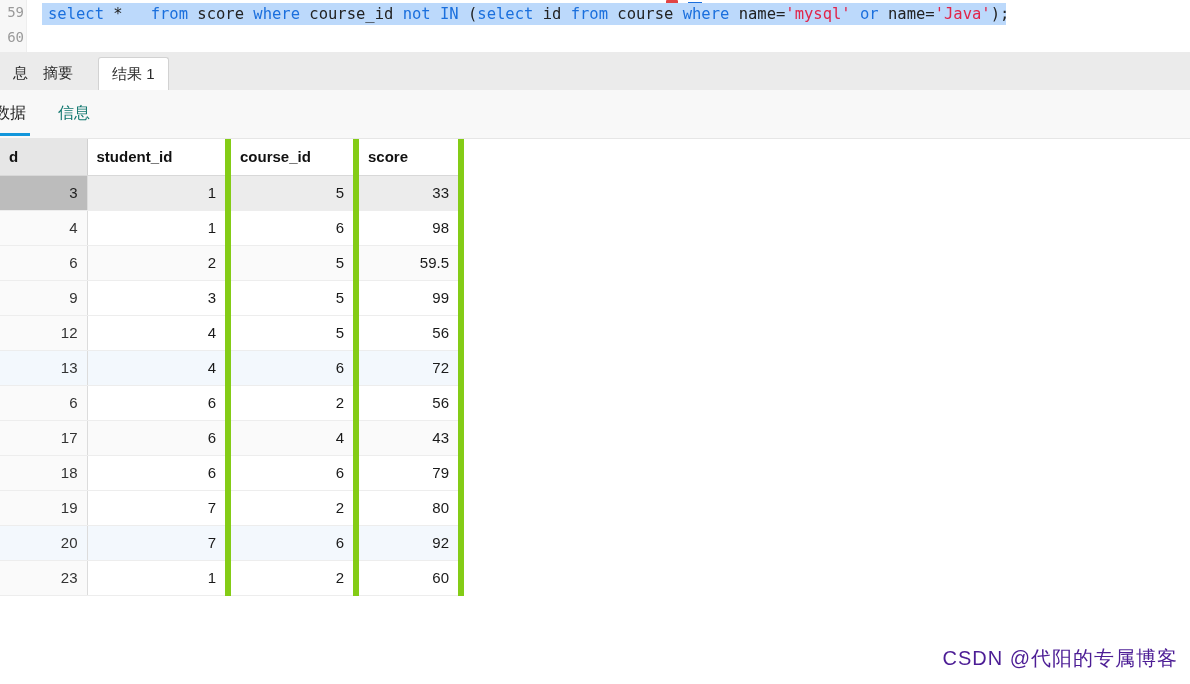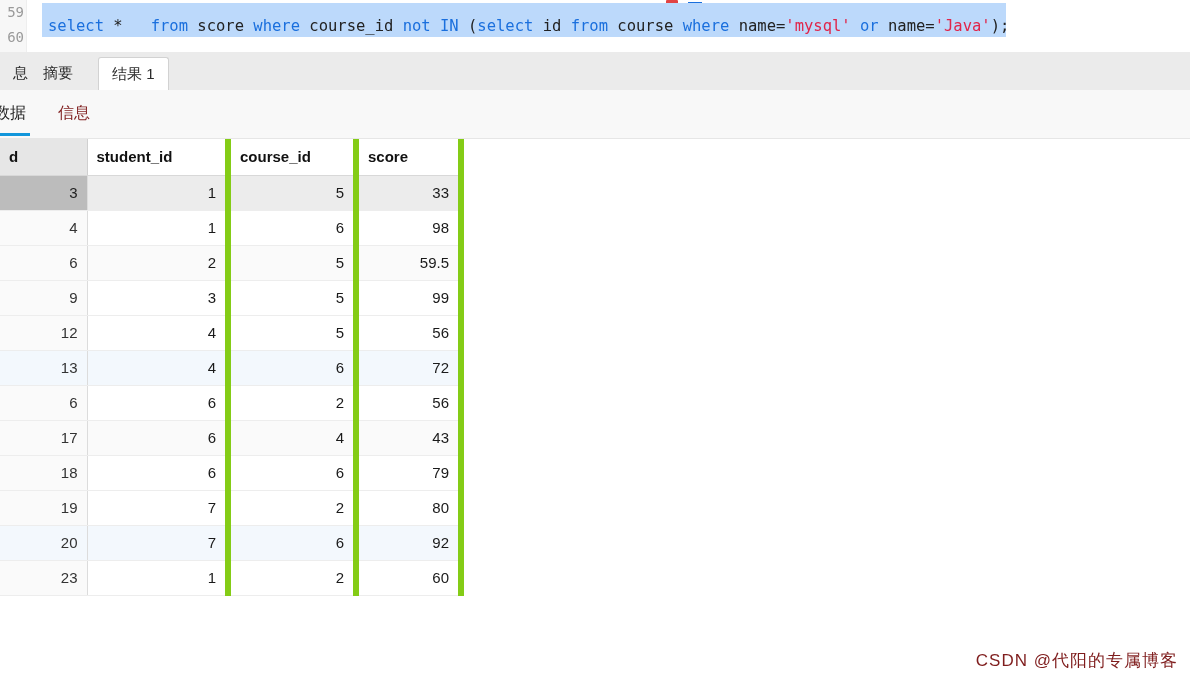--- a/index.html
+++ b/index.html
@@ -44,21 +44,21 @@
   .sql-line {
     position: absolute;
     left: 42px;
     top: 3px;
     height: 22px;
     line-height: 22px;
     background: #bcd9fb;
     white-space: pre;
     font-family: "DejaVu Sans Mono", "Liberation Mono", monospace;
     font-size: 15.5px;
-    padding: 12px 4px 0 6px;
+    padding: 0 4px 0 6px;
     letter-spacing: 0px;
   }
   .kw   { color: #1a6fdd; }
   .id   { color: #222222; }
   .str  { color: #e0254a; }
   .punc { color: #222222; }
   .red-mark {
     position: absolute;
     left: 666px;
     top: 0px;
@@ -114,21 +114,21 @@
     background: #f8f8f8;
     border-bottom: 1px solid #e6e6e6;
   }
   .subtab {
     position: absolute;
     top: 13px;
     font-size: 16px;
     white-space: nowrap;
   }
   .subtab.active { color: #222222; }
-  .subtab.inactive { color: #7f1d1d; }
+  .subtab.inactive { color: #0f766e; }
   .subtab-underline {
     position: absolute;
     top: 43px;
     height: 3px;
     background: #1296db;
   }
 
   
   .grid {
     position: absolute;
@@ -179,22 +179,22 @@
   .col-id      { width: 87px; }
   .col-student { width: 141px; }
   .col-course  { width: 128px; }
   .col-score   { width: 105px; }
 
   
   .watermark {
     position: absolute;
     right: 12px;
     bottom: 12px;
-    font-size: 17px;
-    color: #7f1d1d;
+    font-size: 20px;
+    color: #4c1d95;
     white-space: nowrap;
     letter-spacing: 1px;
   }
 </style>
 </head>
 <body>
 
 <div class="editor">
   <div class="gutter">
     <div class="gutter-num">59</div>

